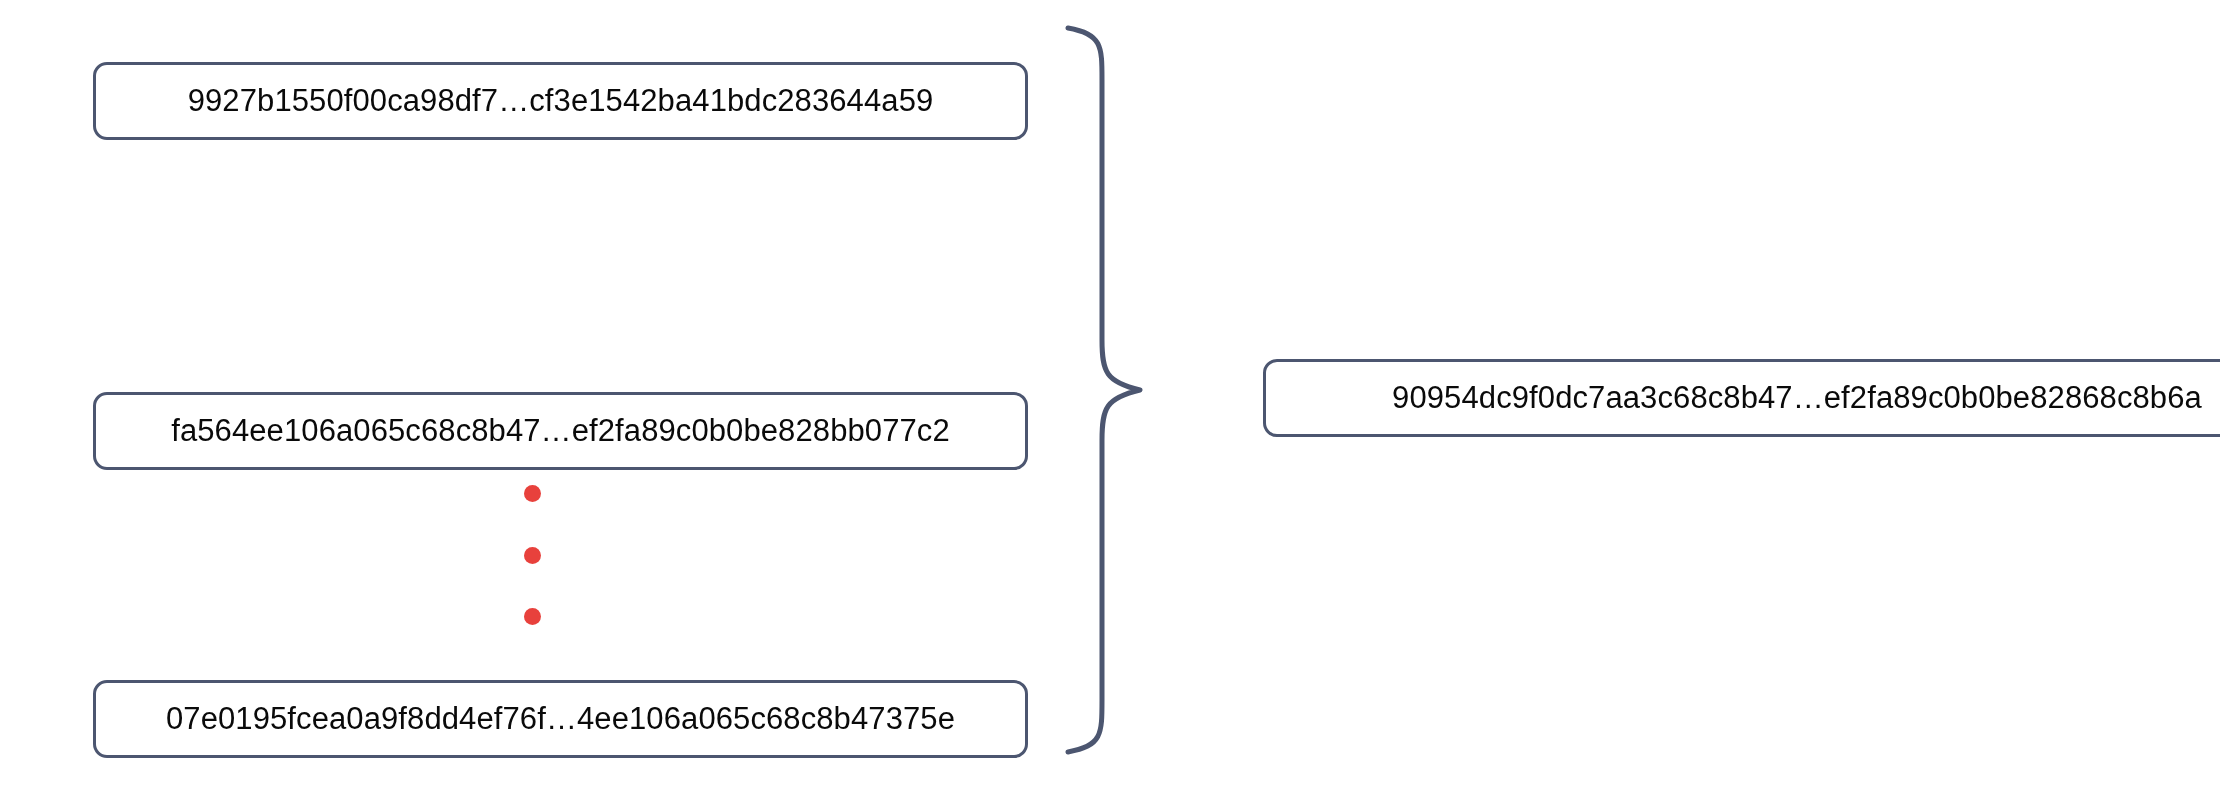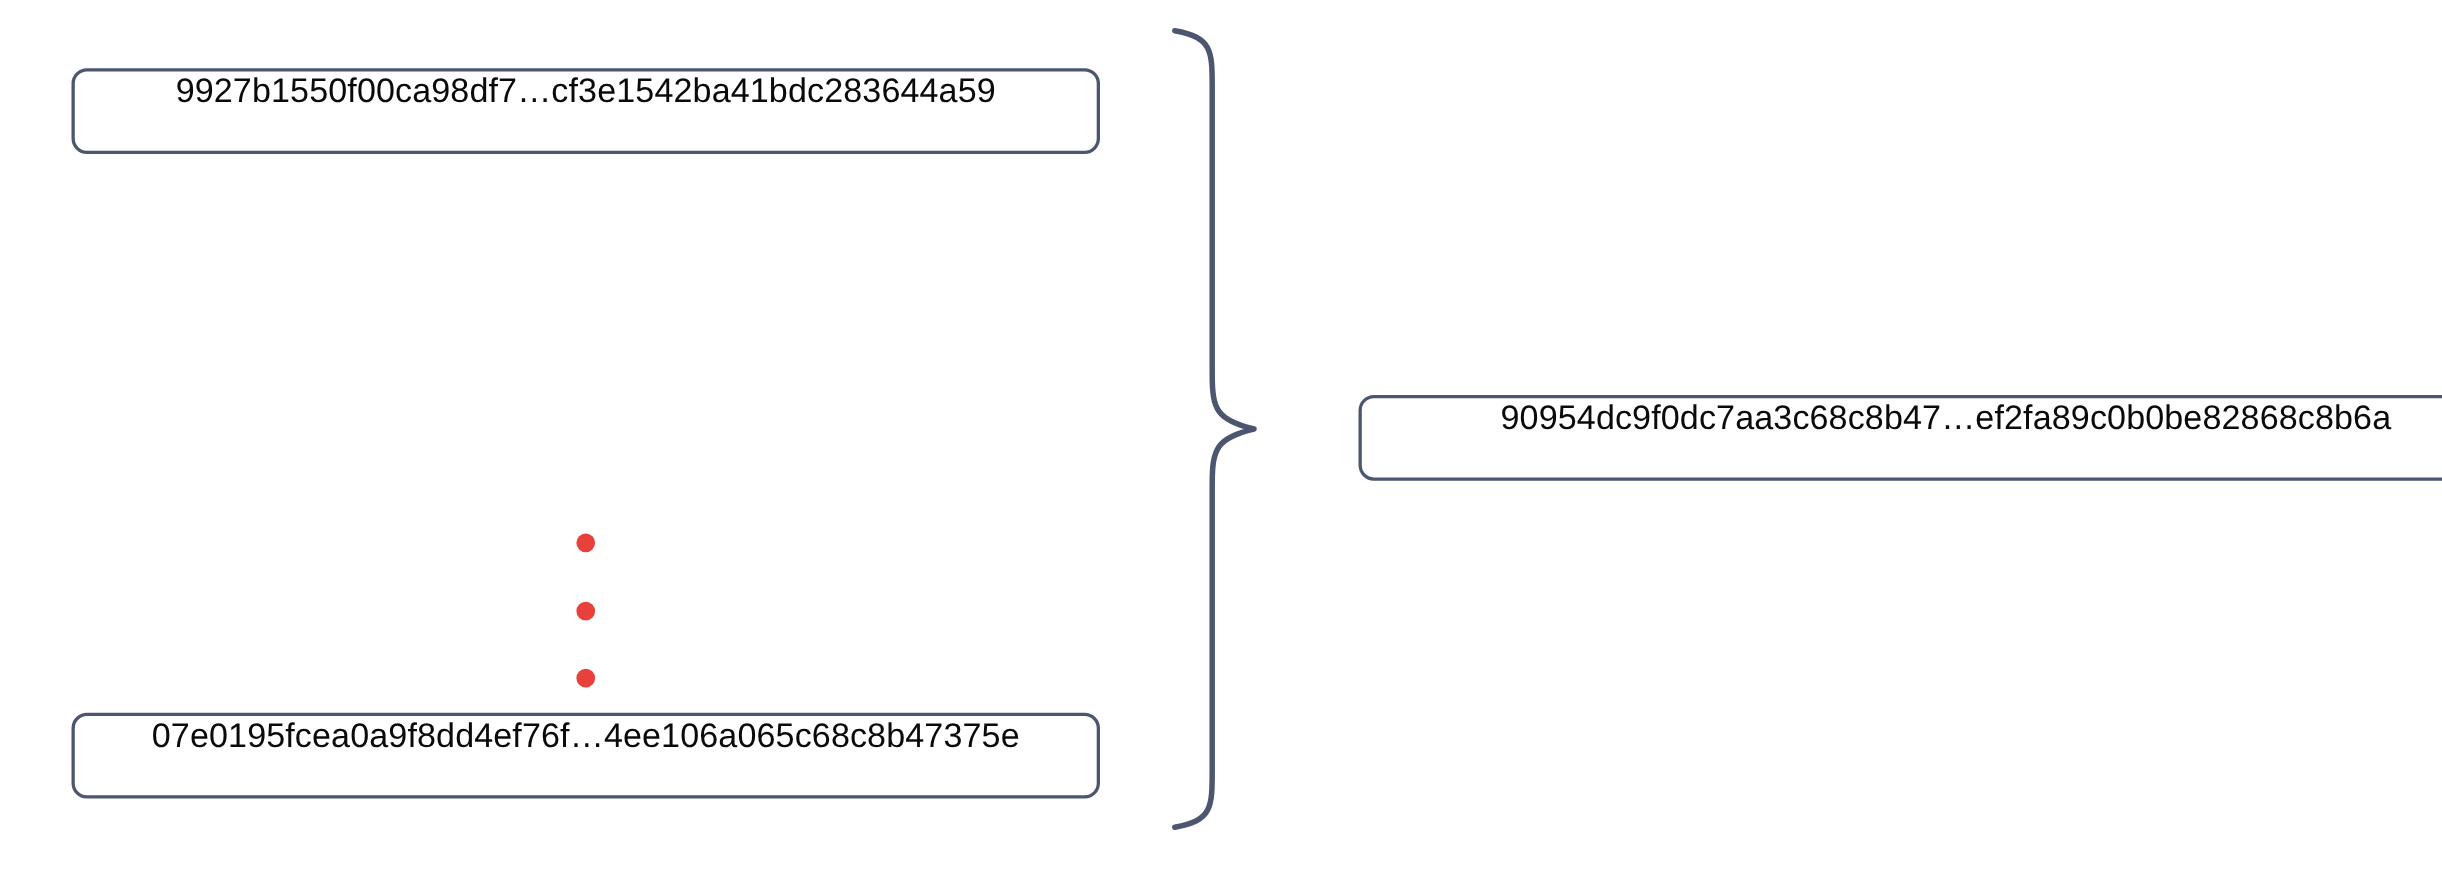--- a/index.html
+++ b/index.html
@@ -20,27 +20,28 @@
     height: 792px;
   }
 
   .node-box {
     position: absolute;
     box-sizing: border-box;
     border: 3px solid #4c5670;
     border-radius: 14px;
     background: #ffffff;
     display: flex;
-    align-items: flex-start;
+    align-items: center;
     justify-content: center;
     color: #0a0a0a;
     font-size: 31px;
     font-family: "Liberation Sans", sans-serif;
     letter-spacing: 0.1px;
     white-space: nowrap;
+    margin-left: 28px;
   }
 
   .left-node {
     left: 65px;
     width: 935px;
     height: 78px;
   }
 
   .out-node {
     left: 1235px;
@@ -84,28 +85,31 @@
 <body>
 
 <div id="canvas">
 
   <div class="node-box left-node" style="top:62px;">
     <span>9927b1550f00ca98df7…cf3e1542ba41bdc283644a59</span>
   </div>
 
 
 
+  <div class="node-box left-node" style="top:392px;">
+    <span>fa564ee106a065c68c8b47…ef2fa89c0b0be828bb077c2</span>
+  </div>
 
   <div class="ellipsis-group">
     <div class="ellipsis-dot"></div>
     <div class="ellipsis-dot"></div>
     <div class="ellipsis-dot"></div>
   </div>
 
-  <div class="node-box left-node" style="top:648px;">
+  <div class="node-box left-node" style="top:680px;">
     <span>07e0195fcea0a9f8dd4ef76f…4ee106a065c68c8b47375e</span>
   </div>
 
   <div class="brace-wrap">
     <svg viewBox="0 0 130 740" xmlns="http://www.w3.org/2000/svg" fill="none" stroke="#4c5670" stroke-width="5" stroke-linecap="round" stroke-linejoin="round">
       <path d="M 28 8
                C 62 14, 62 26, 62 60
                L 62 320
                C 62 352, 66 362, 100 370
                C 66 378, 62 388, 62 420

